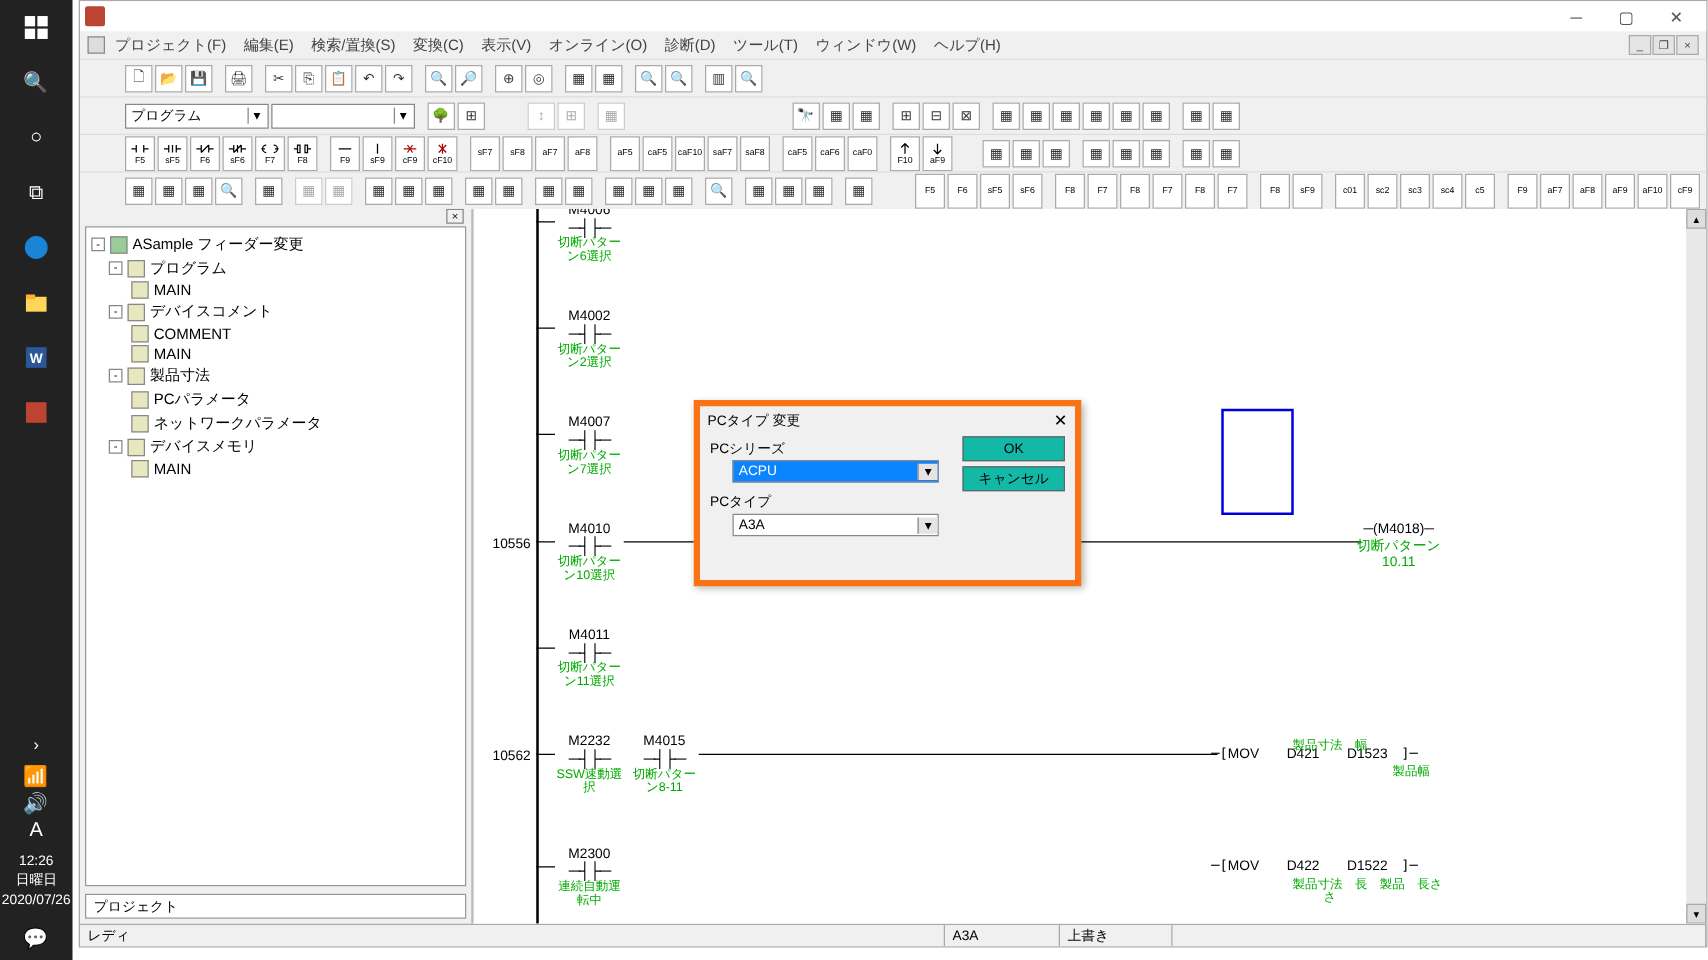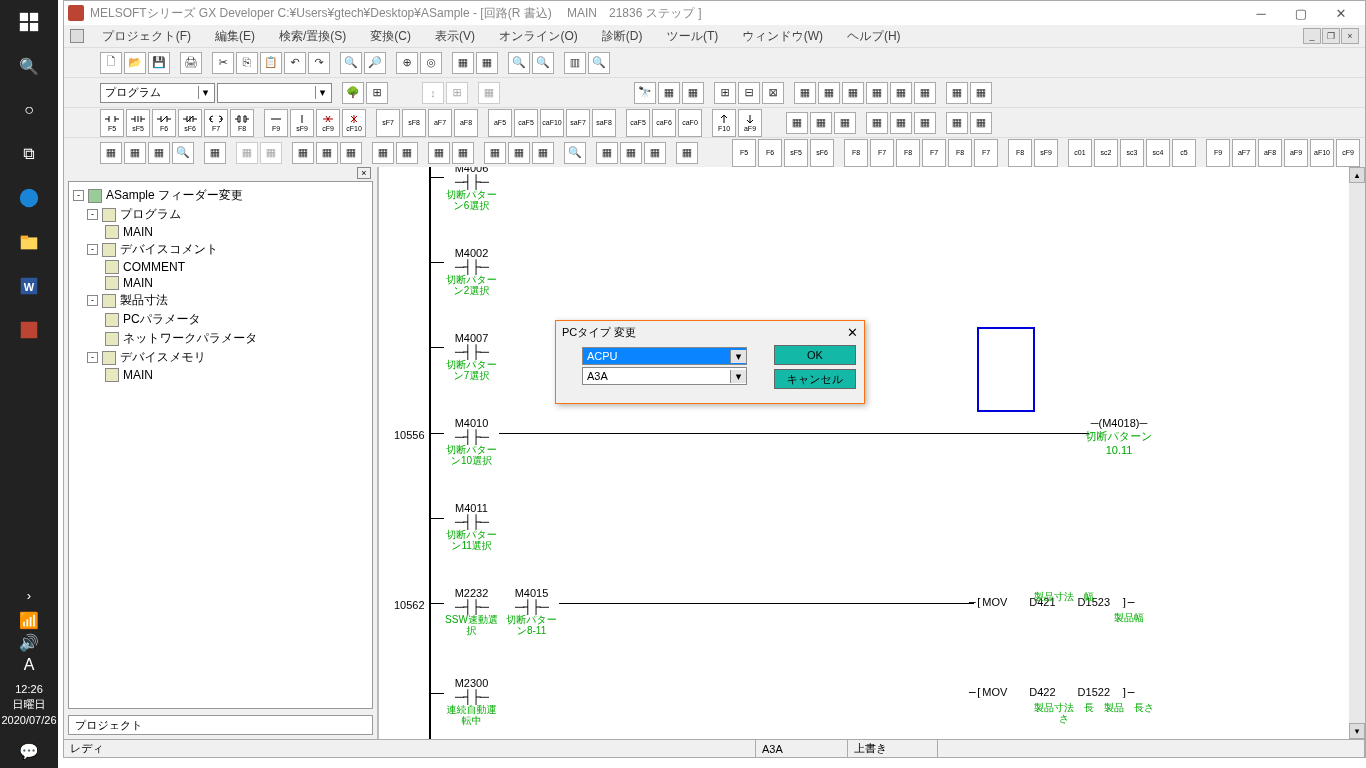--- a/index.html
+++ b/index.html
@@ -11,21 +11,21 @@
 .taskbar .tbsvg { width: 22px; height: 22px; }
 .taskbar .spacer { flex: 1; }
 .taskbar .clock { color: #fff; font-size: 11px; text-align: center; line-height: 1.4; padding: 6px 0; }
 
 
 .appwin { position: absolute; left: 63px; top: 0; right: 0; bottom: 10px; background: #f0f0f0; border: 1px solid #aaa; display: flex; flex-direction: column; }
 .titlebar { height: 24px; background: #fff; display: flex; align-items: center; padding: 0 4px; gap: 6px; color: #888; font-size: 12px; }
 .titlebar .appicon { width: 16px; height: 16px; background: #b43; border-radius: 2px; }
 .titlebar .winctl { margin-left: auto; display: flex; }
 .titlebar .winctl span { width: 40px; height: 24px; display: flex; align-items: center; justify-content: center; color: #555; font-size: 13px; }
-.menubar { height: 22px; display: flex; align-items: center; gap: 12px; padding: 0 6px; font-size: 12px; color: #444; }
+.menubar { height: 22px; display: flex; align-items: center; gap: 2px; padding: 0 6px; font-size: 12px; color: #444; }
 .menubar span { padding: 2px 6px; }
 .menubar .mdi-ctl { margin-left: auto; display: flex; gap: 1px; }
 .menubar .mdi-ctl span { width: 18px; height: 16px; border: 1px solid #aaa; background: #e4e4e4; font-size: 9px; display: flex; align-items: center; justify-content: center; padding:0; }
 
 
 .toolrow { height: 30px; background: #f0f0f0; border-top: 1px solid #ddd; display: flex; align-items: center; padding: 0 4px; gap: 2px; }
 .tbtn { width: 22px; height: 22px; border: 1px solid #aaa; background: #fff; display: flex; align-items: center; justify-content: center; font-size: 11px; color: #333; position: relative; }
 .tbtn.dis { color: #aaa; border-color: #ccc; }
 .tsep { width: 6px; }
 .fkey { width: 24px; height: 28px; border: 1px solid #aaa; background: #fff; display: flex; flex-direction: column; align-items: center; justify-content: center; font-size: 7px; line-height: 1; gap: 1px; }
@@ -55,21 +55,21 @@
 .canvas .busL { position: absolute; left: 50px; top: 0; bottom: 0; width: 2px; background: #000; }
 .canvas .rownum { position: absolute; font-size: 11px; color: #000; }
 .canvas .hline { position: absolute; height: 1px; background: #000; }
 .canvas .coil { position: absolute; font-family: monospace; font-size: 11px; text-align: center; }
 .canvas .selrect { position: absolute; border: 2px solid #00d; }
 .vscroll { position: absolute; right: 0; top: 0; bottom: 0; width: 16px; background: #e8e8e8; }
 .vscroll .sbtn { height: 16px; background: #ddd; border: 1px solid #aaa; display: flex; align-items: center; justify-content: center; font-size: 9px; }
 .vscroll .sbtn.bot { position: absolute; bottom: 0; width: 100%; }
 
 
-.dialog { position: absolute; left: 555px; top: 320px; width: 310px; height: 84px; background: #f0f0f0; border: 1px solid #f97316; box-shadow: 2px 2px 6px rgba(0,0,0,0.3); }
+.dialog { position: absolute; left: 555px; top: 320px; width: 310px; height: 149px; background: #f0f0f0; border: 5px solid #f97316; box-shadow: 2px 2px 6px rgba(0,0,0,0.3); }
 .dialog .dtitle { height: 22px; display: flex; align-items: center; padding: 0 6px; font-size: 11px; }
 .dialog .dtitle .dclose { margin-left: auto; font-size: 13px; }
 .dialog .dbody { padding: 2px 8px; font-size: 11px; position: relative; height: calc(100% - 22px); }
 .dialog .dlbl { margin-top: 2px; }
 .dialog .dcombo { width: 165px; height: 18px; border: 1px solid #888; display: flex; align-items: center; background: #fff; margin-left: 18px; margin-top: 2px; }
 .dialog .dcombo.sel { background: #0a84ff; color: #fff; }
 .dialog .dcombo .dval { flex: 1; padding: 0 4px; }
 .dialog .dcombo .darr { width: 16px; border-left: 1px solid #888; text-align: center; background: #e4e4e4; color: #000; }
 .dialog .dbtns { position: absolute; right: 8px; top: 2px; display: flex; flex-direction: column; gap: 4px; }
 .dialog .dbtn { width: 82px; height: 20px; border: 1px solid #666; background: #14b8a6; text-align: center; line-height: 18px; font-size: 11px; }
@@ -124,21 +124,20 @@
     <div>12:26</div>
     <div>日曜日</div>
     <div>2020/07/26</div>
   </div>
   <div class="tbicon" style="height:34px;">💬</div>
 </div>
 
 <div class="appwin">
   <div class="titlebar">
     <span class="appicon"></span>
-    <span>MELSOFTシリーズ  GX Developer C:¥Users¥gtech¥Desktop¥ASample - [回路(R 書込)　 MAIN　21836 ステップ ]</span>
     <div class="winctl">
       <span>─</span>
       <span>▢</span>
       <span>✕</span>
     </div>
   </div>
 
   <div class="menubar">
     <span style="width:14px;height:14px;border:1px solid #888;background:#ddd;padding:0;"></span>
     <span>プロジェクト(F)</span>
@@ -514,24 +513,26 @@
     <div class="scell" style="flex:1;"></div>
   </div>
 </div>
 
 <div class="dialog">
   <div class="dtitle">
     <span>PCタイプ 変更</span>
     <span class="dclose">✕</span>
   </div>
   <div class="dbody">
+    <div class="dlbl">PCシリーズ</div>
     <div class="dcombo sel">
         <span class="dval">ACPU</span>
         <span class="darr">▾</span>
       </div>
+    <div class="dlbl" style="margin-top:8px;">PCタイプ</div>
     <div class="dcombo">
         <span class="dval">A3A</span>
         <span class="darr">▾</span>
       </div>
     <div class="dbtns">
       <div class="dbtn">OK</div>
       <div class="dbtn">キャンセル</div>
     </div>
   </div>
 </div>

